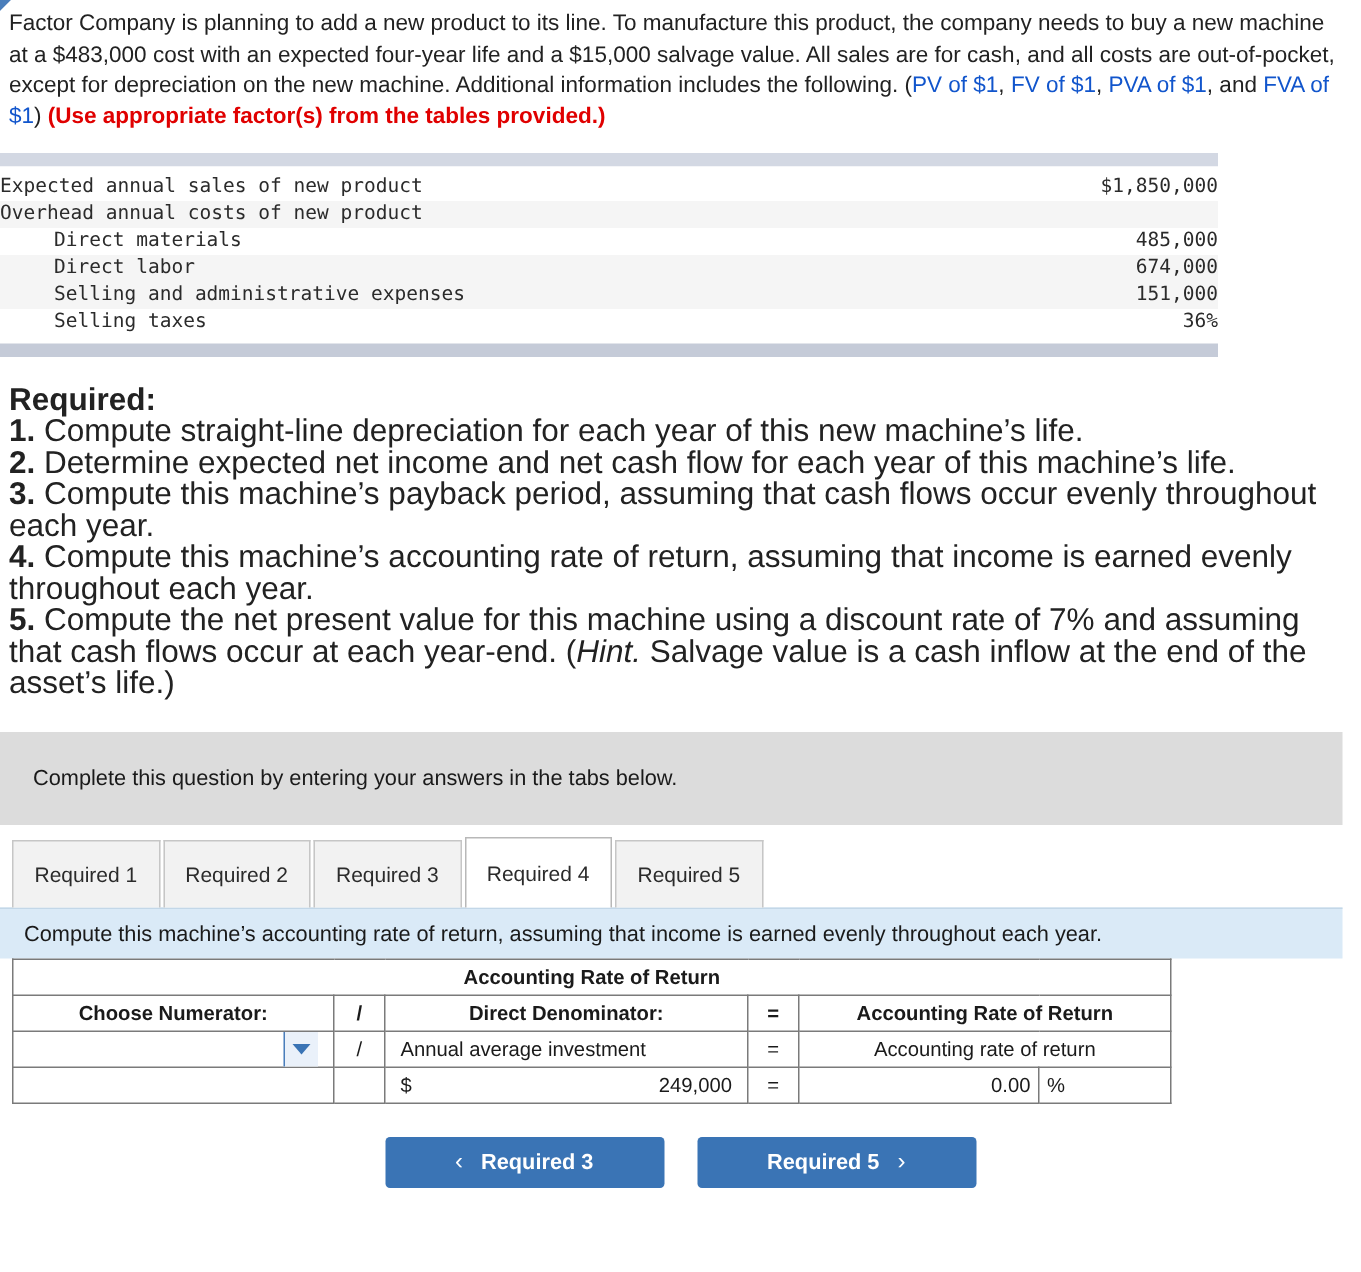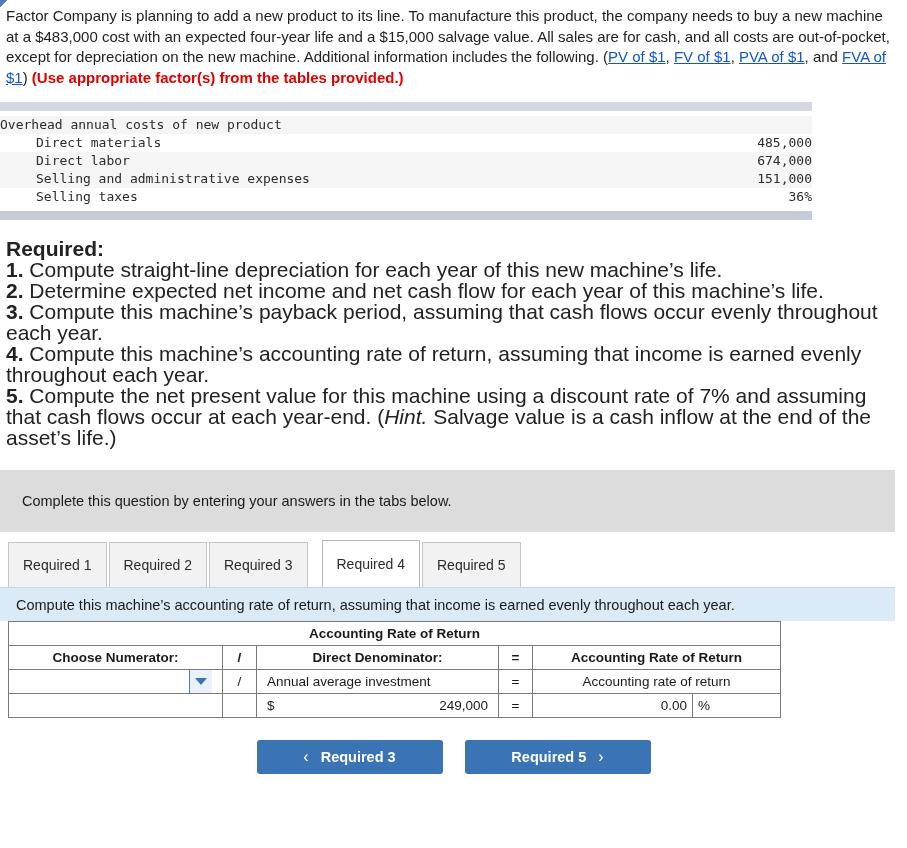--- a/index.html
+++ b/index.html
@@ -18,21 +18,20 @@
 
   
   .intro {
     padding: 6px 8px 0 6px;
     font-size: 15px;
     line-height: 20.5px;
     color: #222222;
   }
   .intro a {
     color: #1155cc;
-    text-decoration: underline;
     cursor: pointer;
   }
   .intro .red-bold {
     color: #e00000;
     font-weight: bold;
   }
 
   
   .data-table-wrap {
     margin: 14px 0 0 0;
@@ -125,21 +124,20 @@
     margin-right: 2px;
     box-sizing: border-box;
     cursor: pointer;
   }
   .tab.active {
     background: #ffffff;
     height: 47px;
     border-color: #b8b8b8;
     position: relative;
     z-index: 3;
-    margin-left: 12px;
   }
 
   
   .blue-band {
     width: 895px;
     min-height: 34px;
     background: #daeaf7;
     border-top: 1px solid #c3d7e8;
     display: flex;
     align-items: center;
@@ -257,20 +255,24 @@
   <table class="data-table">
     <tbody>
       <tr class="band-top">
           <td colspan="2"></td>
         </tr>
       <tr class="spacer">
           <td colspan="2"></td>
         </tr>
       </tbody>
       <tbody id="data-rows">
+        <tr class="plain">
+          <td class="lbl">Expected annual sales of new product</td>
+          <td class="val">$1,850,000</td>
+        </tr>
         <tr class="shade">
           <td class="lbl">Overhead annual costs of new product</td>
           <td class="val"></td>
         </tr>
         <tr class="plain">
           <td class="lbl indent">Direct materials</td>
           <td class="val">485,000</td>
         </tr>
         <tr class="shade">
           <td class="lbl indent">Direct labor</td>

